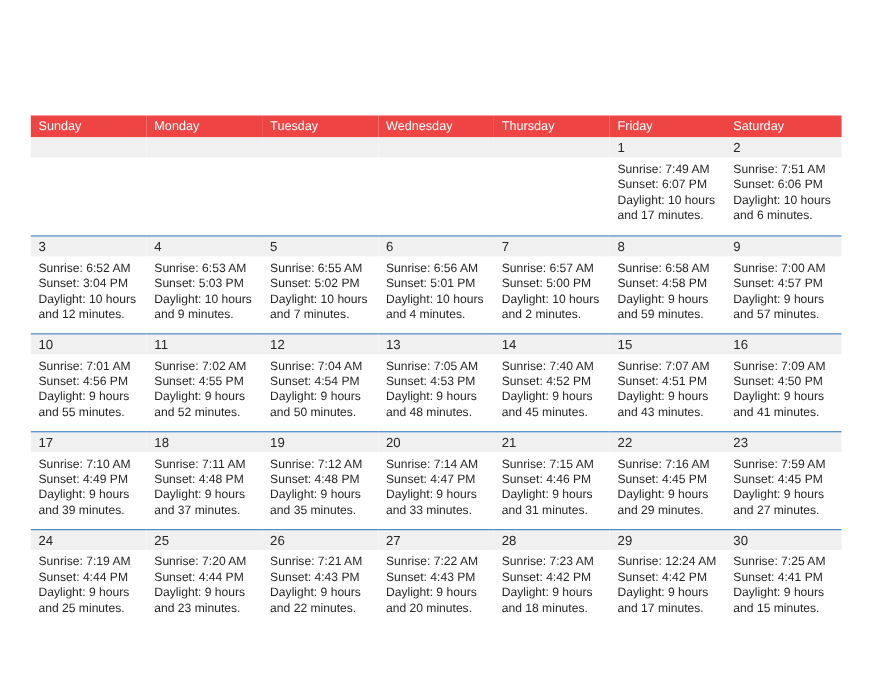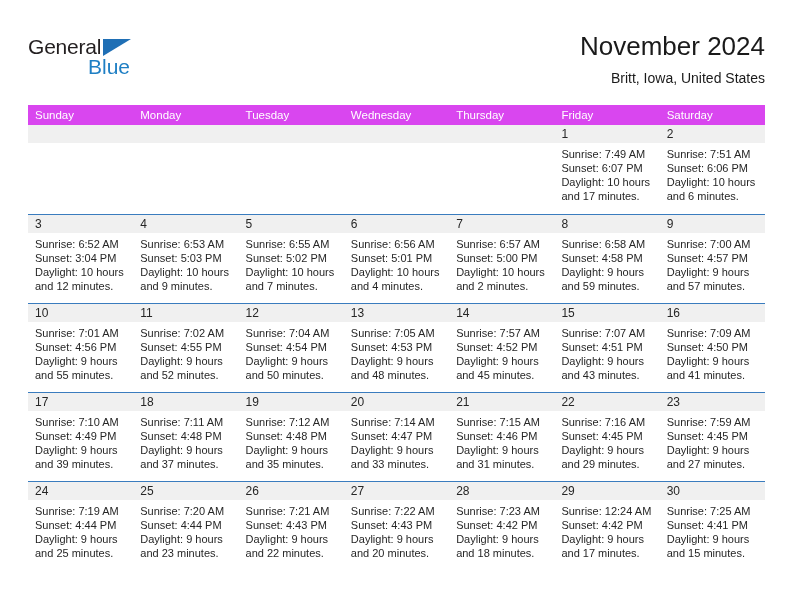--- a/index.html
+++ b/index.html
@@ -87,21 +87,21 @@
   
   .calendar {
     position: absolute;
     left: 28px;
     top: 105px;
     width: 737px;
     border-collapse: collapse;
     table-layout: fixed;
   }
   .calendar th {
-    background: #d946ef;
+    background: #ef4444;
     color: #ffffff;
     font-size: 11.5px;
     font-weight: normal;
     text-align: left;
     padding: 4px 0 4px 7px;
     height: 19px;
     line-height: 12px;
     border: none;
   }
   .calendar td {
@@ -130,34 +130,20 @@
     line-height: 14px;
     color: #262626;
   }
   .cellbody div { white-space: nowrap; }
 </style>
 </head>
 <body>
 
 <div class="page">
 
-  <div class="header">
-
-    <div class="logo">
-      <span class="logo-general">General</span>
-      <span class="logo-flag"></span>
-      <span class="logo-blue">Blue</span>
-    </div>
-
-    <div class="title-block">
-      <h1 class="cal-title">November 2024</h1>
-      <h2 class="cal-subtitle">Britt, Iowa, United States</h2>
-    </div>
-
-  </div>
 
   <table class="calendar">
     <thead>
       <tr>
         <th>Sunday</th>
         <th>Monday</th>
         <th>Tuesday</th>
         <th>Wednesday</th>
         <th>Thursday</th>
         <th>Friday</th>
@@ -331,21 +317,21 @@
           <div class="cellbody">
             <div>Sunrise: 7:05 AM</div>
             <div>Sunset: 4:53 PM</div>
             <div>Daylight: 9 hours</div>
             <div>and 48 minutes.</div>
           </div>
         </td>
         <td>
           <div class="daynum">14</div>
           <div class="cellbody">
-            <div>Sunrise: 7:57 AM</div>
+            <div>Sunrise: 7:40 AM</div>
             <div>Sunset: 4:52 PM</div>
             <div>Daylight: 9 hours</div>
             <div>and 45 minutes.</div>
           </div>
         </td>
         <td>
           <div class="daynum">15</div>
           <div class="cellbody">
             <div>Sunrise: 7:07 AM</div>
             <div>Sunset: 4:51 PM</div>

